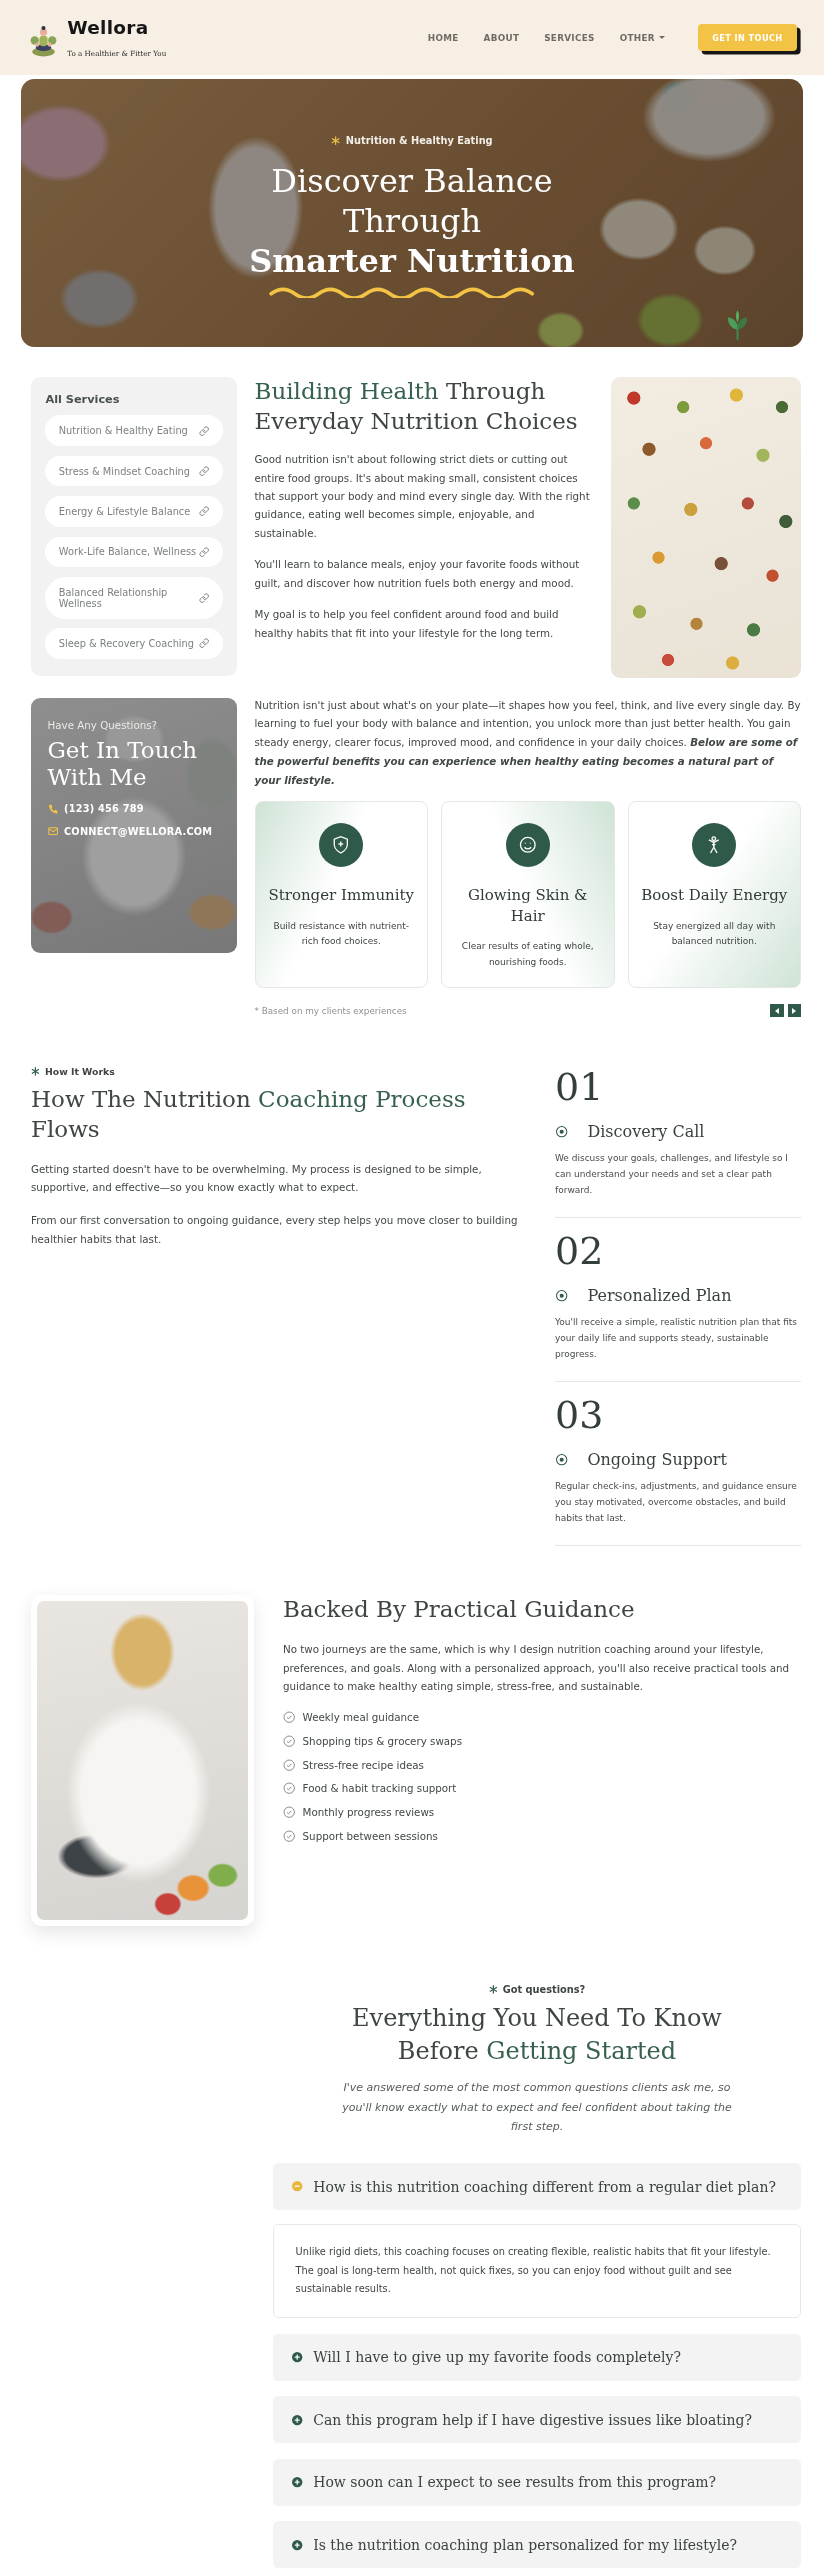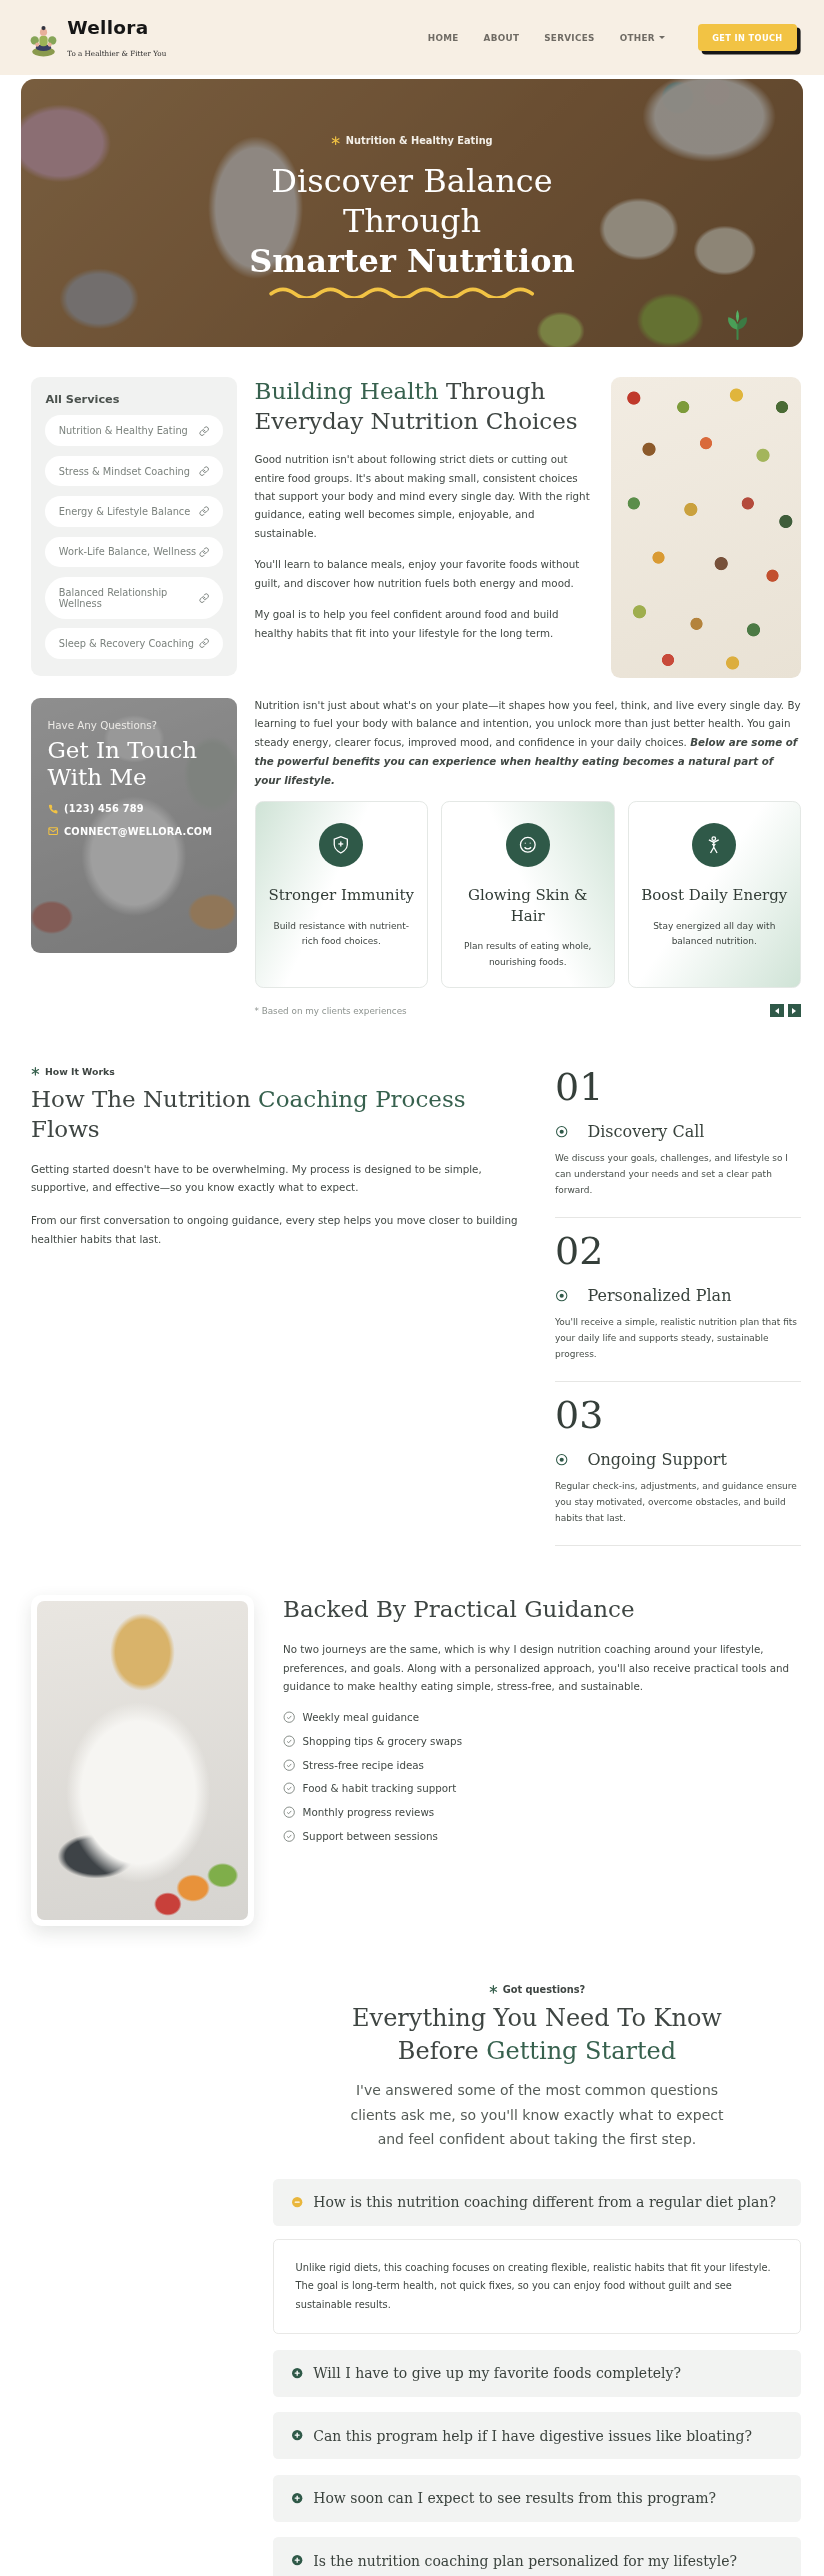--- a/index.html
+++ b/index.html
@@ -146,21 +146,21 @@
   .coaching-text h2 .green { display:block; }
   .coaching-text > p { font-size:10.3px; line-height:1.8; color:#414844; margin-top:15.5px; }
   .checklist { margin-top:15.5px; }
   .check-item { display:flex; align-items:center; gap:7.2px; font-size:10.3px; color:#414844; margin-top:11.3px; }
 
   
   .faq-section { margin:58px 23px 0 273px; }
   .faq-head { text-align:center; }
   .faq-head .kicker { justify-content:center; font-size:9.8px; }
   .faq-title { font-family:"DejaVu Serif","Liberation Serif",serif; font-weight:400; font-size:24px; line-height:1.35; color:#3e4542; margin-top:7.2px; }
-  .faq-sub { max-width:402px; margin:11.3px auto 0; font-size:14px; line-height:1.75; color:#555c57; }
+  .faq-sub { max-width:402px; margin:11.3px auto 0; font-size:11px; line-height:1.75; color:#555c57;font-style:italic; }
   .faq-list { margin-top:27px; }
   .faq-item { background:#f2f3f2; border-radius:5.2px; padding:15.5px 17.5px; display:flex; align-items:center; gap:10.3px; margin-top:15.5px; cursor:pointer; }
   .faq-q { font-family:"DejaVu Serif","Liberation Serif",serif; font-weight:400; font-size:14px; color:#3a423d; }
   .faq-answer { background:#fff; border:0.5px solid #e8e8e6; border-radius:5.2px; padding:18.5px 21.6px; margin-top:13.4px; font-size:9.8px; line-height:1.9; color:#3f4642; }
 </style>
 </head>
 <body>
 
 <header class="site-header">
   <div class="logo-group">
@@ -342,21 +342,21 @@
       <div class="benefit-card">
         <div class="benefit-icon">
           <svg width="19.6" height="19.6" viewBox="0 0 24 24" fill="none" stroke="#fff" stroke-width="1.6">
               <circle cx="12" cy="12" r="9"></circle>
               <path d="M8 15a5 5 0 0 0 8 0"></path>
               <line x1="9" y1="9.5" x2="9" y2="10.5"></line>
               <line x1="15" y1="9.5" x2="15" y2="10.5"></line>
             </svg>
         </div>
         <div class="benefit-title">Glowing Skin &amp; Hair</div>
-        <div class="benefit-desc">Plan results of eating whole, nourishing foods.</div>
+        <div class="benefit-desc">Clear results of eating whole, nourishing foods.</div>
       </div>
       <div class="benefit-card">
         <div class="benefit-icon">
           <svg width="19.6" height="19.6" viewBox="0 0 24 24" fill="none" stroke="#fff" stroke-width="1.6">
               <circle cx="12" cy="4.5" r="2.2"></circle>
               <path d="M12 8v7"></path>
               <path d="M12 9l-6-3M12 9l6-3"></path>
               <path d="M12 15l-4 7M12 15l4 7"></path>
               <path d="M10.5 11.5l1.5 1.5 1.5-1.5" stroke-linecap="round"></path>
             </svg>

